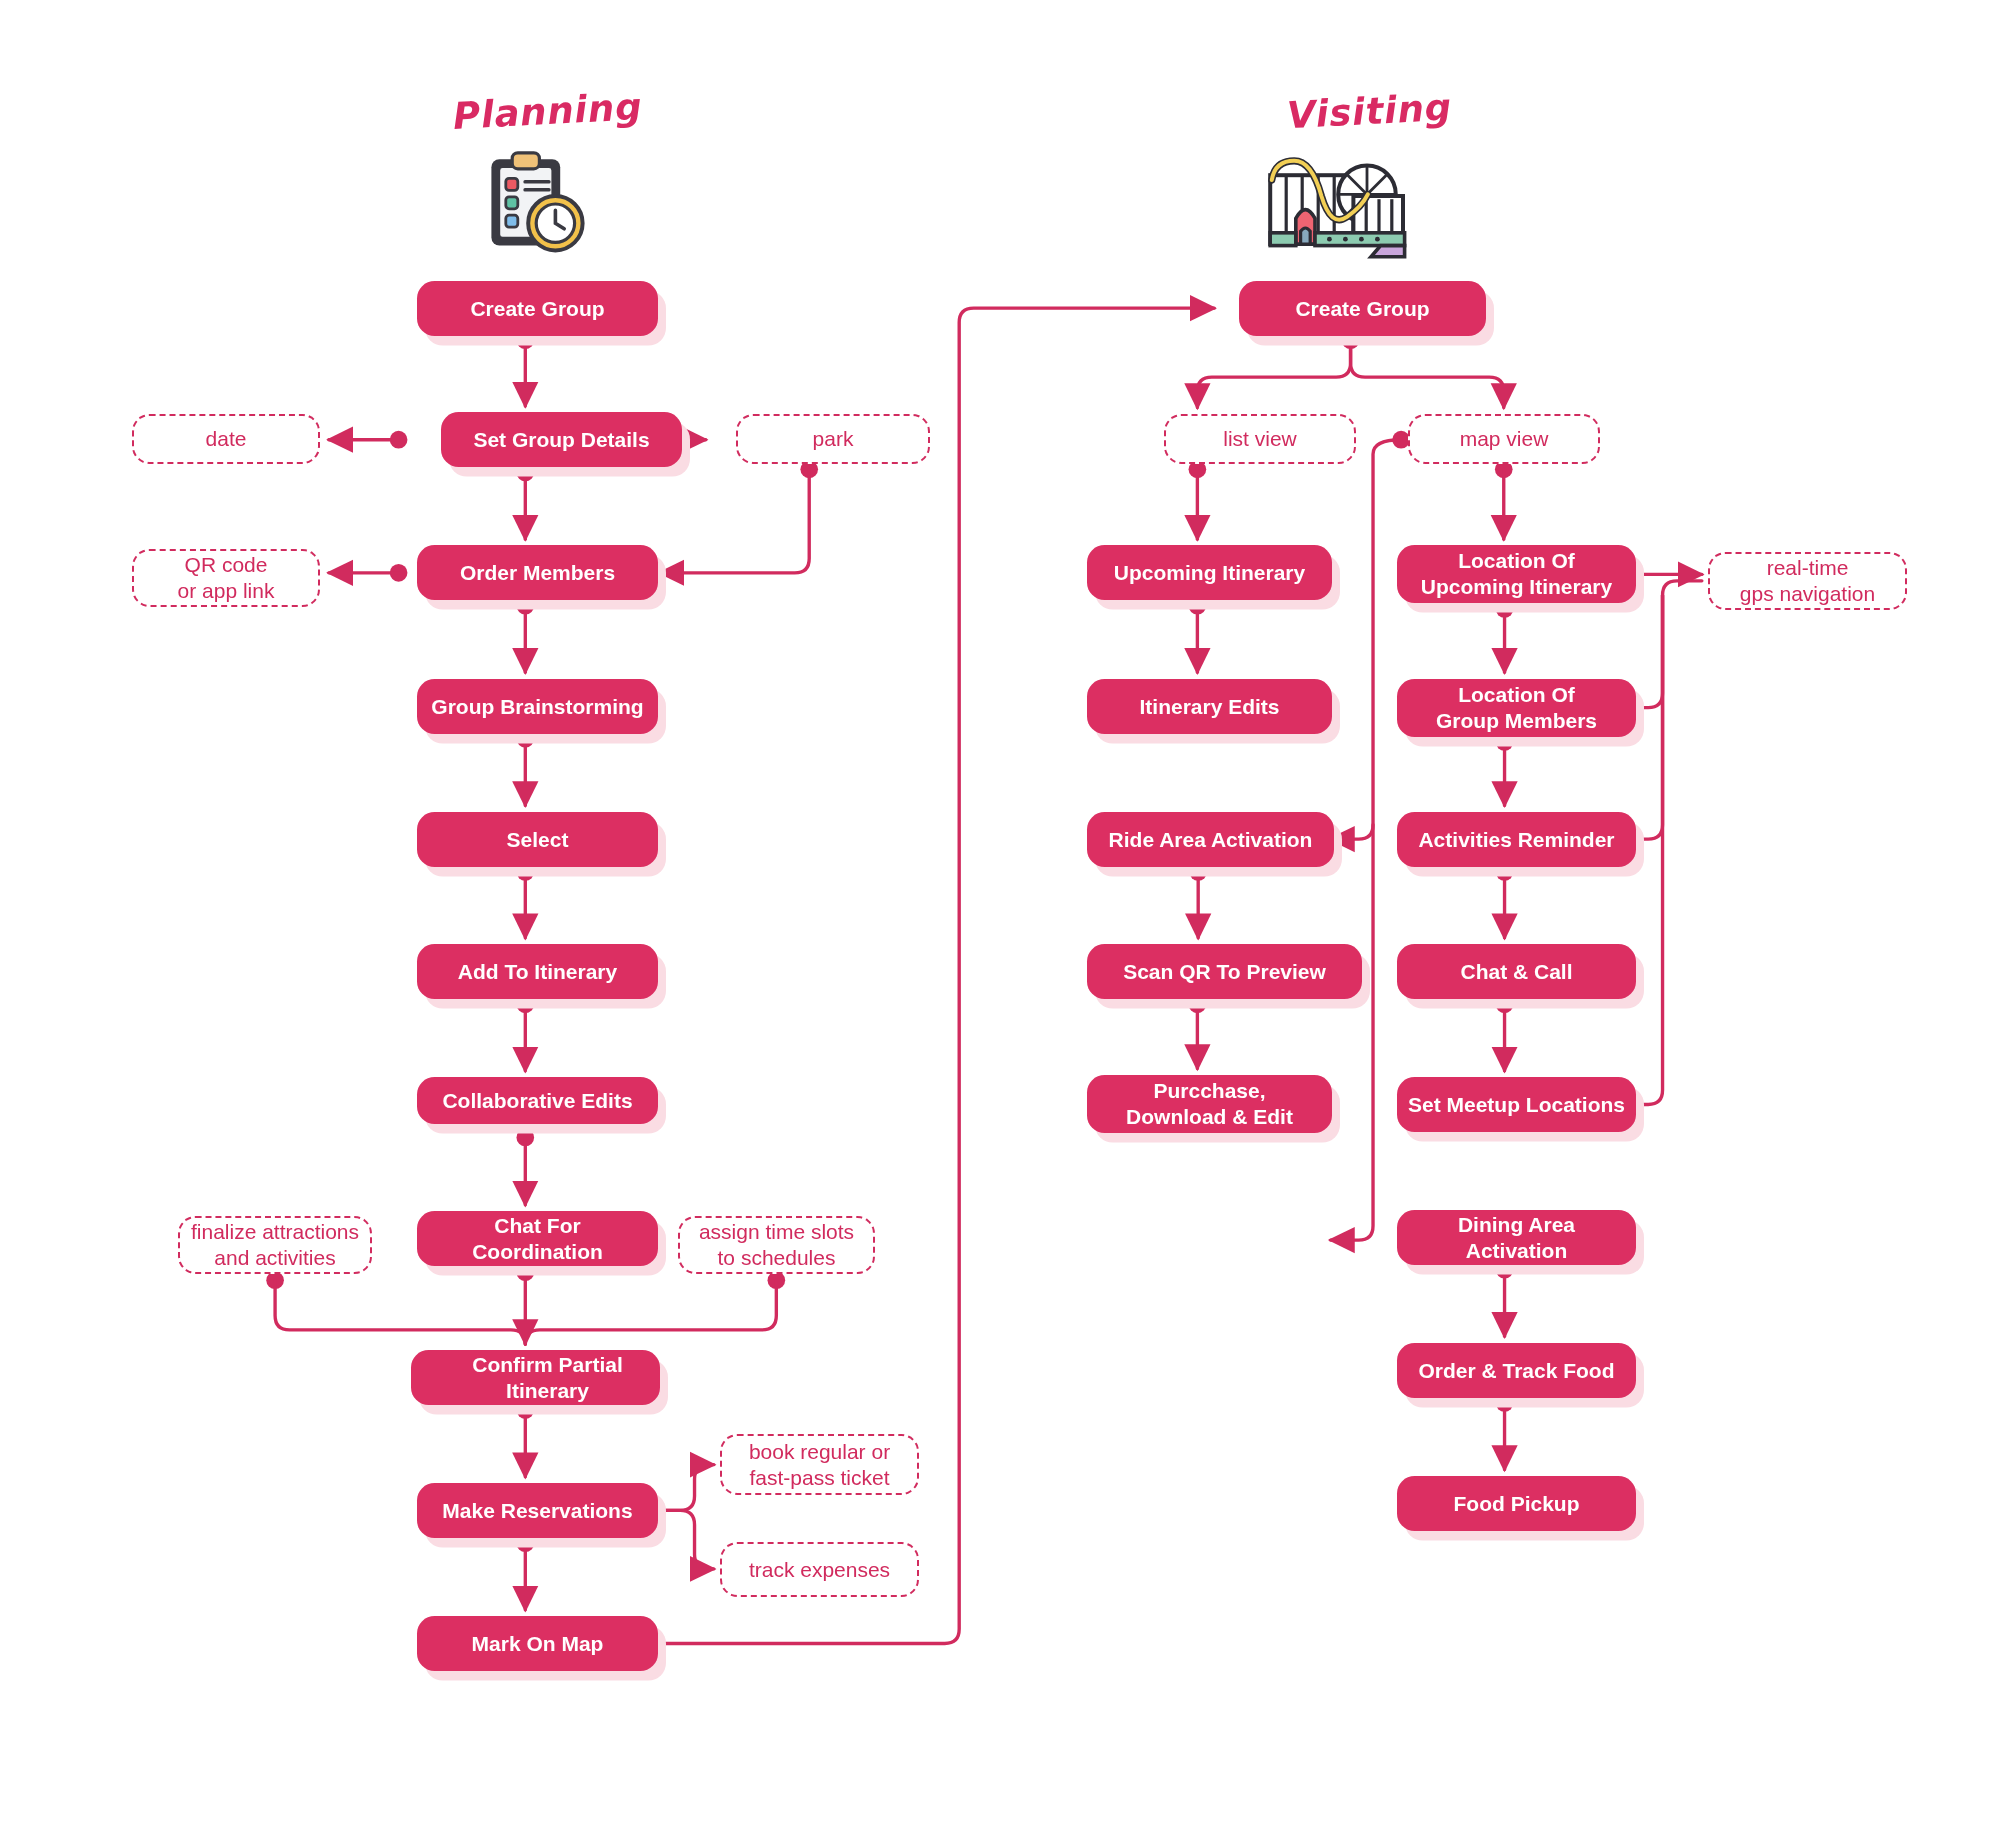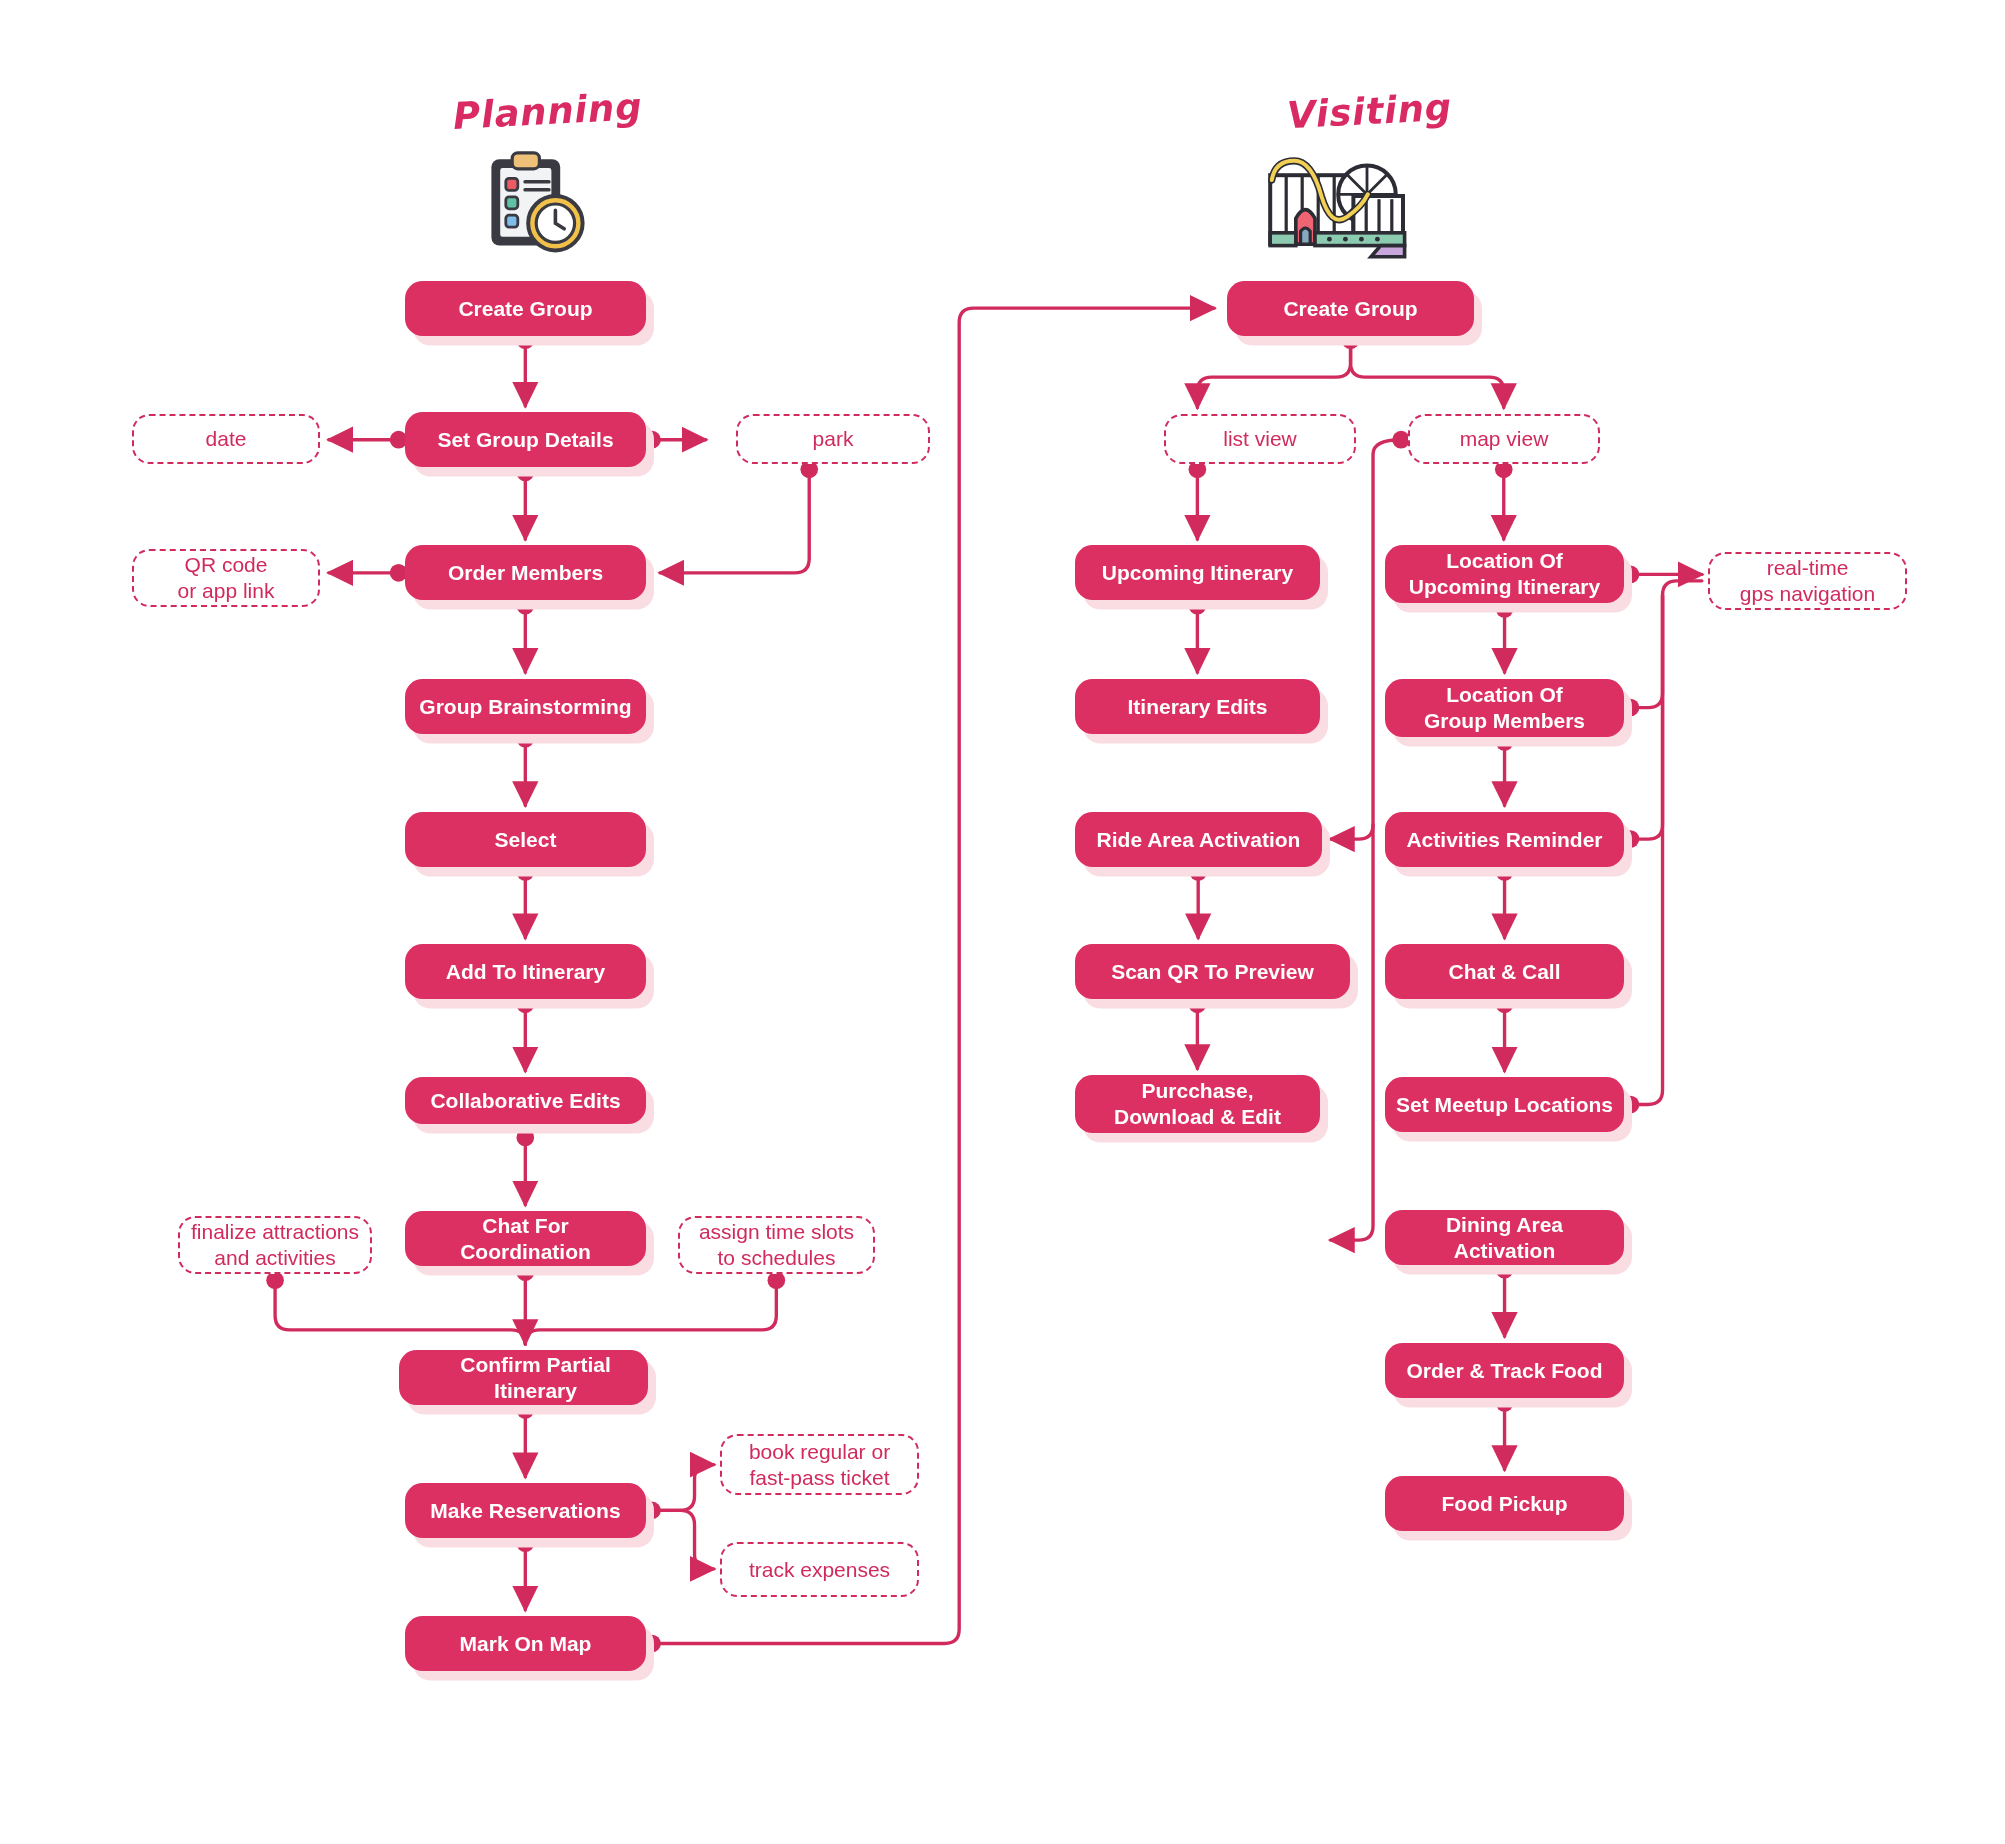--- a/index.html
+++ b/index.html
@@ -15,21 +15,21 @@
     font-style:italic;font-weight:700;font-size:37px;color:#D92A63;
     letter-spacing:0.8px;white-space:nowrap;transform:rotate(-3deg);}
   .sec-icon{position:absolute;}
 
   
   .node{position:absolute;box-sizing:border-box;display:flex;
     align-items:center;justify-content:center;text-align:center;
     border-radius:17.6px;line-height:1.22;}
 
   .node.solid{background:#DC2F62;color:#ffffff;font-weight:700;font-size:21px;
-    box-shadow:8px 9.6px 0 0 #FADCE3;}
+    box-shadow:8px 9.6px 0 0 #FADCE3;margin-left:12px;}
   .node.dash{background:#ffffff;color:#D12B5E;font-weight:400;font-size:21px;
     border:2.4px dashed #D12B5E;}
 
   .node span{display:block;padding:0 9.6px;}
 </style>
 </head>
 <body>
 
 <div id="stage">
 
@@ -204,21 +204,21 @@
     </svg>
   </div>
 
   <div id="nodes">
       <div class="node solid" style="left: 405px; top: 281px; width: 241px; height: 55px;">
         <span>Create Group</span>
       </div>
       <div class="node dash" style="left: 132px; top: 414px; width: 188px; height: 50px;">
         <span>date</span>
       </div>
-      <div class="node solid" style="left: 405px; top: 412px; width: 241px; height: 55px;">
+      <div class="node solid" style="left: 429px; top: 412px; width: 241px; height: 55px;">
         <span>Set Group Details</span>
       </div>
       <div class="node dash" style="left: 736px; top: 414px; width: 194px; height: 50px;">
         <span>park</span>
       </div>
       <div class="node dash" style="left: 132px; top: 549px; width: 188px; height: 58px;">
         <span>QR code<br>or app link</span>
       </div>
       <div class="node solid" style="left: 405px; top: 545px; width: 241px; height: 55px;">
         <span>Order Members</span>

